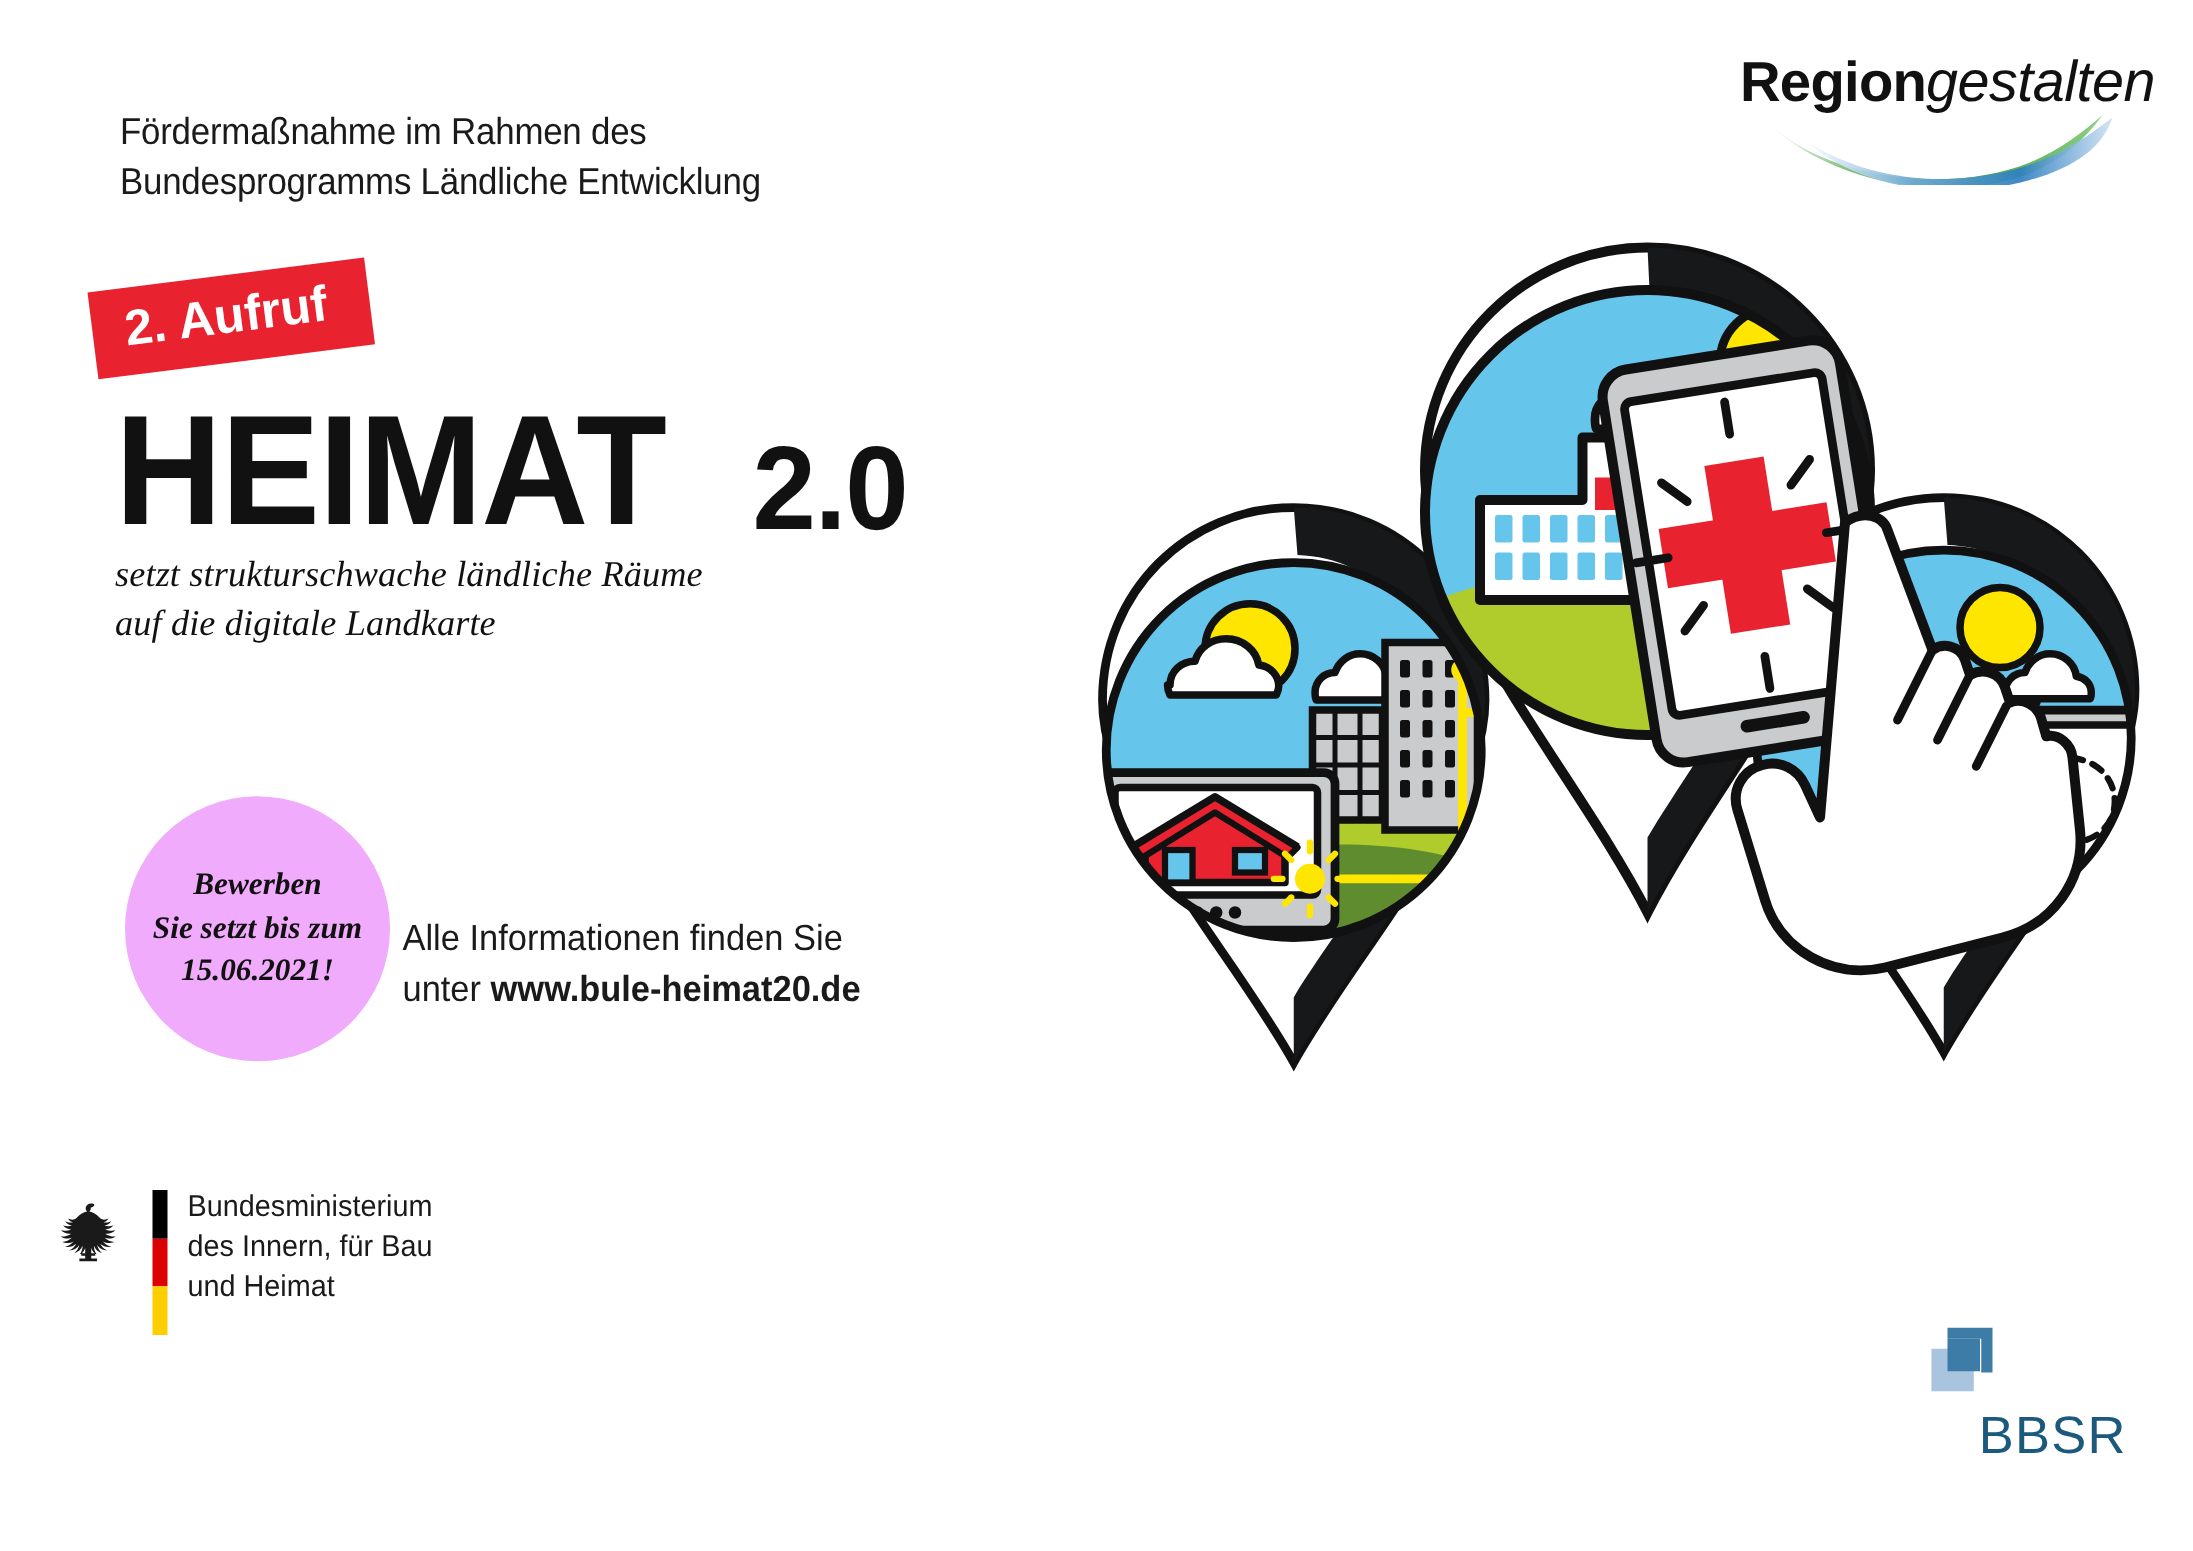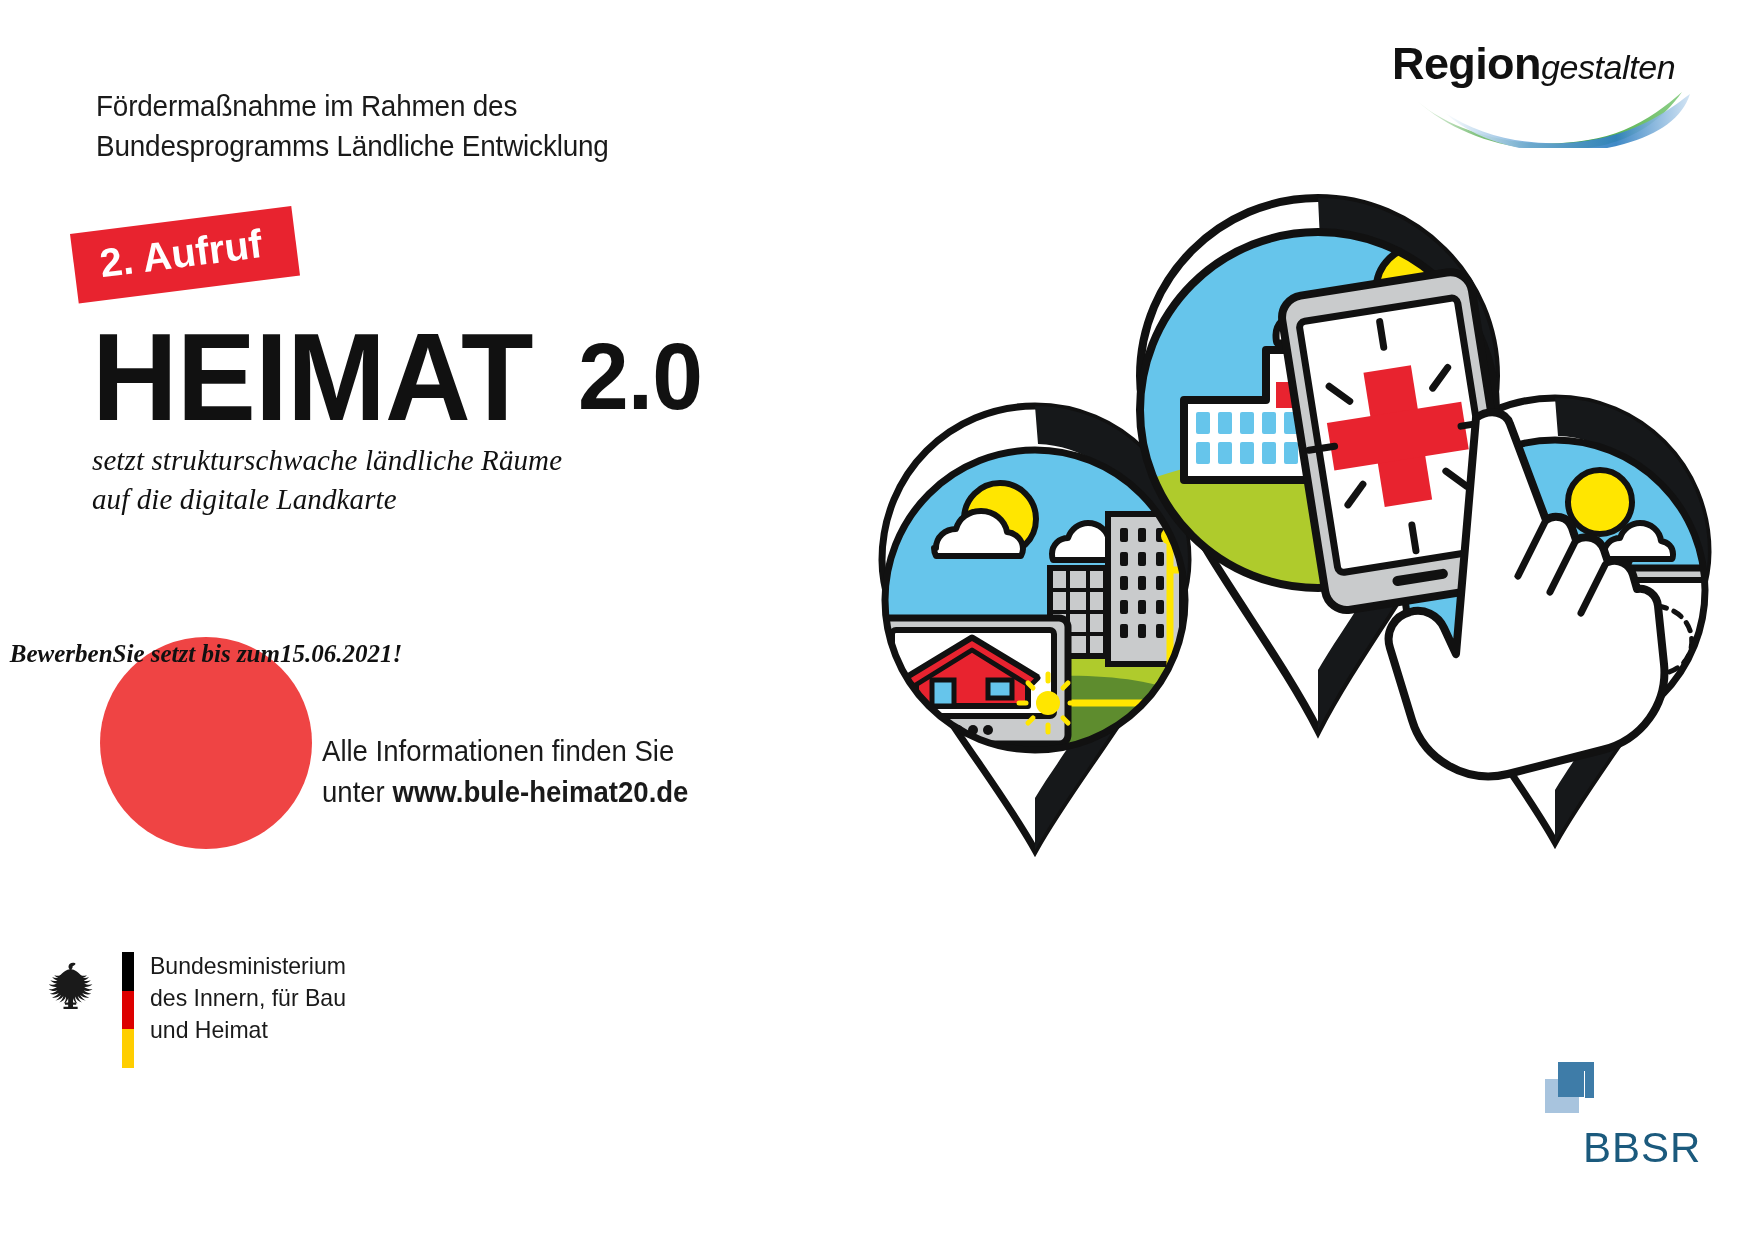--- a/index.html
+++ b/index.html
@@ -20,35 +20,35 @@
     font-size:30px;line-height:1.32;font-weight:400;
     letter-spacing:-0.2px;color:#1a1a1a;
     transform:scaleX(0.93);transform-origin:left top;
     white-space:pre-line;
   }
 
   
   .rg-logo{position:absolute;right:62px;top:38px;width:300px;height:110px;}
   .rg-word{position:absolute;left:0;top:0;white-space:nowrap;}
   .rg-bold{font-size:45px;font-weight:700;letter-spacing:-0.6px;color:#111;}
-  .rg-ital{font-size:34px;font-style:italic;font-weight:400;letter-spacing:-0.4px;color:#111;}
+  .rg-ital{font-size:46px;font-style:italic;font-weight:400;letter-spacing:-0.4px;color:#111;}
   .rg-swoosh{position:absolute;left:18px;top:52px;width:282px;height:58px;}
 
   
   .aufruf{
     position:absolute;left:70px;top:234px;
     background:#E8232F;color:#fff;
     padding:12px 34px 16px 26px;
     font-size:40px;font-weight:700;letter-spacing:0px;
     transform:rotate(-7.2deg);transform-origin:left top;
     line-height:1.05;
   }
 
   
-  .title-wrap{position:absolute;left:92px;top:314px;display:flex;align-items:center;}
+  .title-wrap{position:absolute;left:92px;top:314px;display:flex;align-items:flex-end;gap:24px;}
   .title-main{
     font-size:125px;font-weight:700;letter-spacing:-1px;line-height:1;
     color:#111;transform:scaleX(0.95);transform-origin:left bottom;
   }
   .title-ver{
     font-size:95px;font-weight:700;letter-spacing:-1px;line-height:1;
     color:#111;margin-left:22px;transform:scaleX(0.96);transform-origin:left bottom;
   }
 
   
@@ -57,22 +57,22 @@
     font-family:"Liberation Serif", serif;
     font-style:italic;font-weight:400;
     font-size:29px;line-height:1.33;color:#111;
     white-space:pre-line;letter-spacing:0.1px;
   }
 
   
   .deadline{
     position:absolute;left:100px;top:637px;
     width:212px;height:212px;border-radius:50%;
-    background:#ef4444;
-    display:flex;flex-direction:row;justify-content:center;
+    background:#f0abfc;
+    display:flex;flex-direction:column;justify-content:center;
     font-family:"Liberation Serif", serif;
     font-style:italic;font-weight:700;
     font-size:25px;line-height:1.38;color:#111;text-align:center;
   }
   .deadline span{display:block;white-space:nowrap;}
 
   
   .info{
     position:absolute;left:322px;top:731px;
     font-size:29px;line-height:1.42;color:#1a1a1a;

